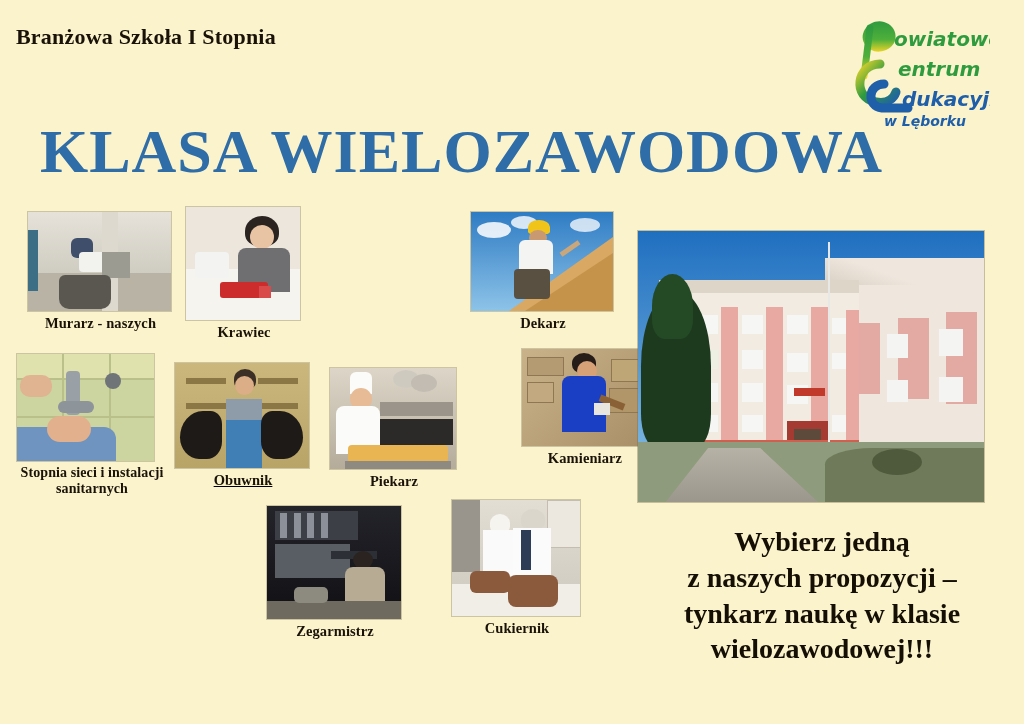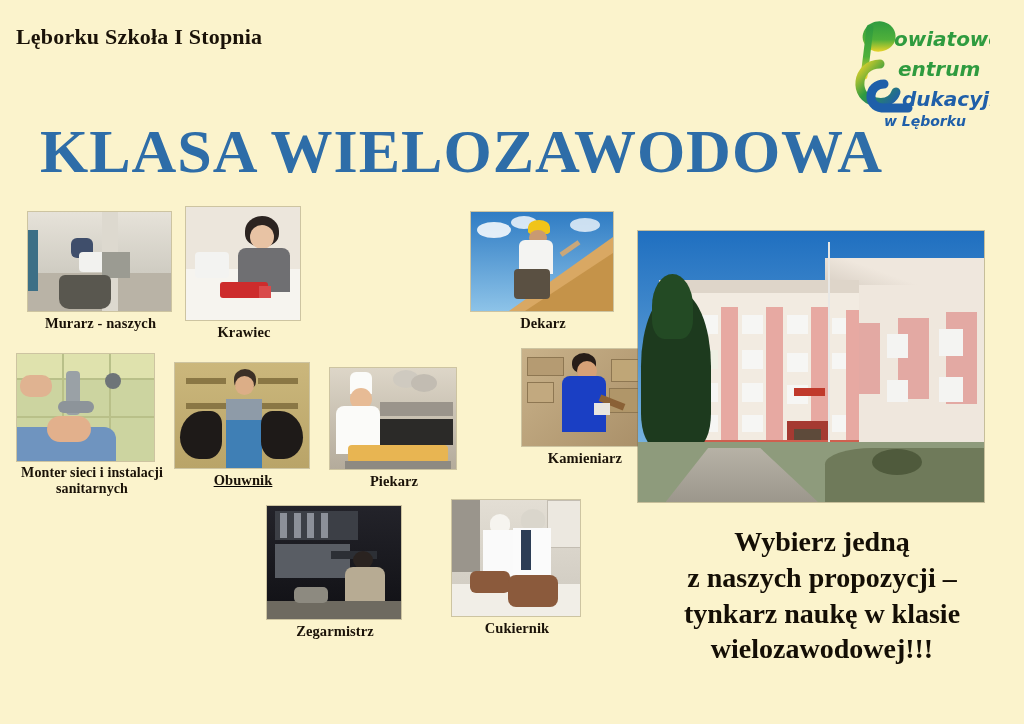--- a/index.html
+++ b/index.html
@@ -96,21 +96,21 @@
     color: #140e05;
     line-height: 1.28;
   }
   .cta div { white-space: nowrap; }
 </style>
 </head>
 <body>
 
 <div id="poster">
 
-  <div class="school-type">Lęborku Szkoła I Stopnia</div>
+  <div class="school-type">Branżowa Szkoła I Stopnia</div>
   <div class="main-title">KLASA WIELOZAWODOWA</div>
 
   <div class="logo">
     <svg viewBox="0 0 150 122" xmlns="http://www.w3.org/2000/svg">
       <defs>
         <linearGradient id="gp" x1="0" y1="0" x2="0" y2="1">
           <stop offset="0%" stop-color="#2f9b3f"></stop>
           <stop offset="60%" stop-color="#4fb03a"></stop>
           <stop offset="100%" stop-color="#e8d32a"></stop>
         </linearGradient>
@@ -187,21 +187,21 @@
       <div class="bar" style="left:0;top:58%;width:100%;height:2px;background:#b9c089;"></div>
       <div class="bar" style="left:33%;top:0;width:2px;height:100%;background:#b9c089;"></div>
       <div class="bar" style="left:67%;top:0;width:2px;height:100%;background:#b9c089;"></div>
       <div class="bar" style="left:36%;top:16%;width:14px;height:44px;background:#9aa1a6;border-radius:4px;"></div>
       <div class="bar" style="left:30%;top:44%;width:36px;height:12px;background:#8d949a;border-radius:6px;"></div>
       <div class="blob" style="left:64%;top:18%;width:16px;height:16px;background:#6e7478;"></div>
       <div class="blob" style="left:2%;top:20%;width:32px;height:22px;background:#e0b391;border-radius:10px;"></div>
       <div class="bar" style="left:0;bottom:0;width:72%;height:32%;background:#6f94bf;border-radius:0 12px 0 0;"></div>
       <div class="blob" style="left:22%;bottom:18%;width:44px;height:26px;background:#e2b08c;border-radius:14px;"></div>
     </div>
-    <div class="caption two-line">Monter sieci i instalacji sanitarnych</div>
+    <div class="caption two-line">Stopnia sieci i instalacji sanitarnych</div>
   </div>
 
   <div class="card" style="left:175px; top:363px; width:136px;text-decoration:underline;">
     <div class="photo" style="width:134px;height:105px;background:#c9b87e;">
       <div class="bar" style="left:0;top:0;width:100%;height:100%;background:linear-gradient(180deg,#cbb77c,#b9a468);"></div>
       <div class="bar" style="left:8%;top:14%;width:30%;height:6px;background:#8a7745;"></div>
       <div class="bar" style="left:8%;top:38%;width:30%;height:6px;background:#8a7745;"></div>
       <div class="bar" style="left:62%;top:14%;width:30%;height:6px;background:#8a7745;"></div>
       <div class="bar" style="left:62%;top:38%;width:30%;height:6px;background:#8a7745;"></div>
       <div class="blob" style="left:44%;top:6%;width:22px;height:20px;background:#3c3026;border-radius:50% 50% 35% 35%;"></div>

